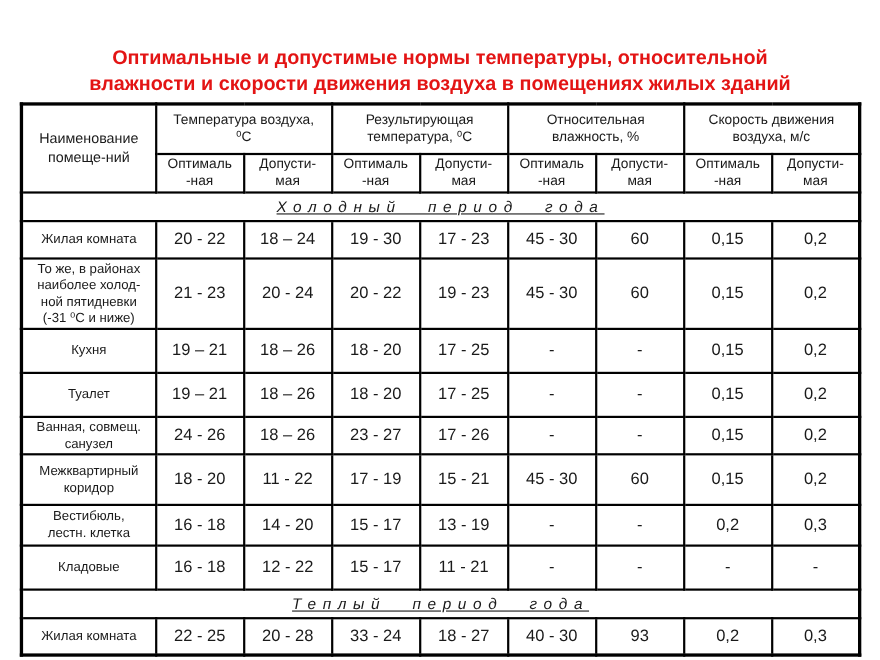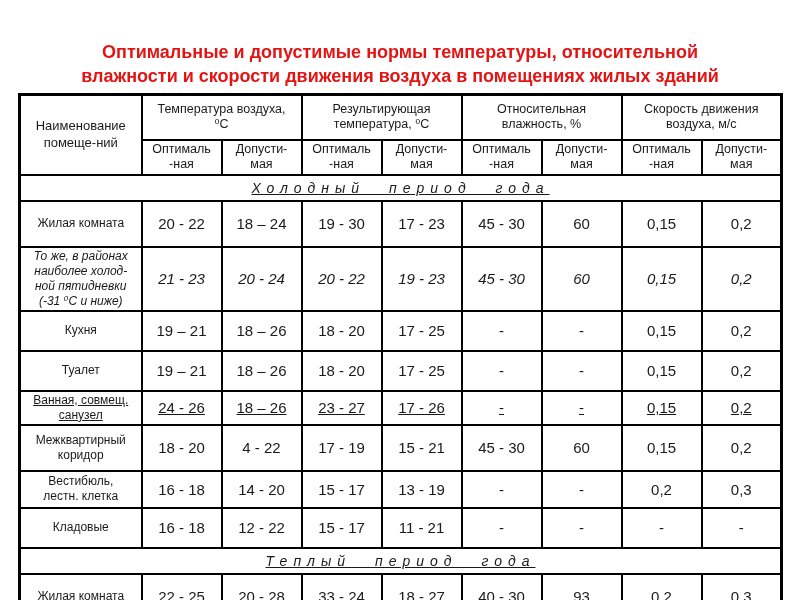--- a/index.html
+++ b/index.html
@@ -47,24 +47,24 @@
 
   .section-row td{
     font-size:14px;font-style:italic;
     letter-spacing:6px;word-spacing:14px;
     height:26px;line-height:1;text-decoration:underline;
   }
 
   td.room{font-size:12px;line-height:1.25;}
   td.val{font-size:15px;}
 
-  tr.h34 td{height:46px;}
-  tr.h73 td{height:64px;font-style:italic;}
+  tr.h34 td{height:34px;}
+  tr.h73 td{height:64px;}
   tr.h32 td{height:40px;}
-  tr.h41 td{height:24px;text-decoration:underline;}
+  tr.h41 td{height:24px;}
   tr.h38 td{height:46px;}
   tr.h37 td{height:37px;}
 </style>
 </head>
 <body>
 
 <div class="page-title">Оптимальные и допустимые нормы температуры, относительной
 влажности и скорости движения воздуха в помещениях жилых зданий</div>
 
 <table class="norms">
@@ -177,21 +177,21 @@
       <td class="val">-</td>
       <td class="val">-</td>
       <td class="val">0,15</td>
       <td class="val">0,2</td>
     </tr>
 
     <tr class="h38">
       <td class="room">Межквартирный
 коридор</td>
       <td class="val">18 - 20</td>
-      <td class="val">4 - 22</td>
+      <td class="val">11 - 22</td>
       <td class="val">17 - 19</td>
       <td class="val">15 - 21</td>
       <td class="val">45 - 30</td>
       <td class="val">60</td>
       <td class="val">0,15</td>
       <td class="val">0,2</td>
     </tr>
 
     <tr class="h37">
       <td class="room">Вестибюль,

